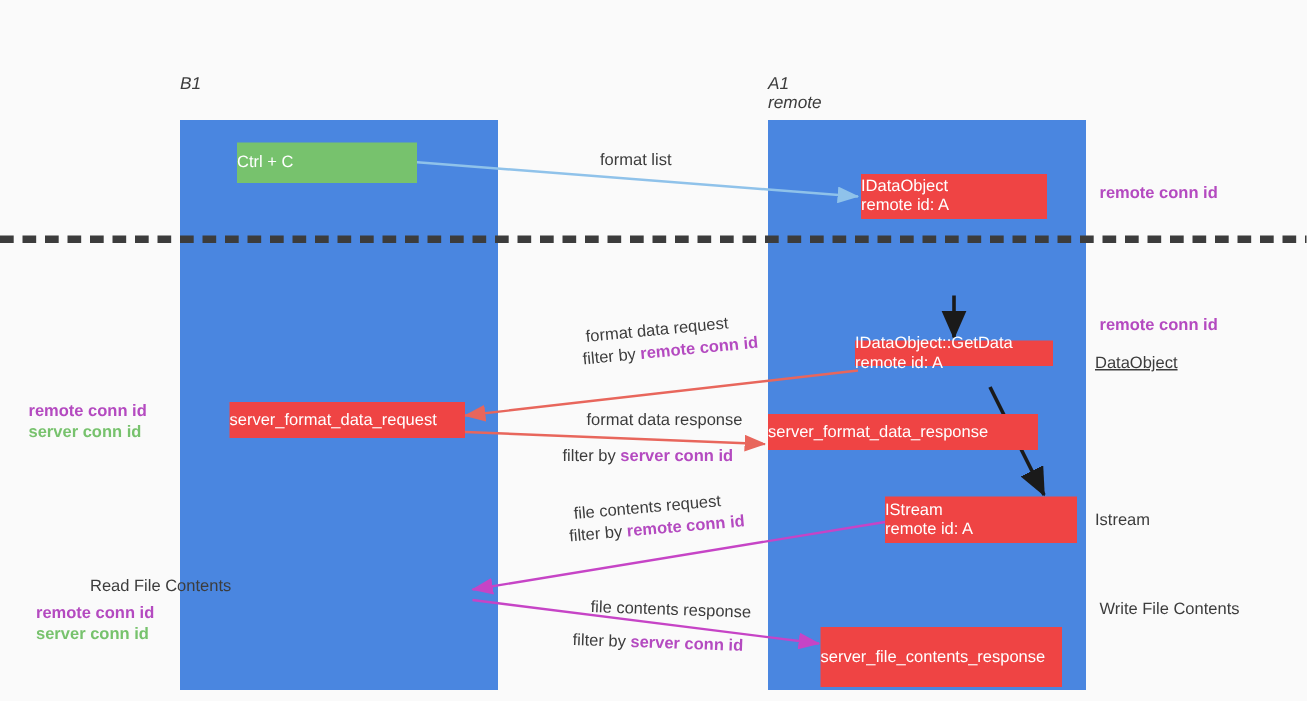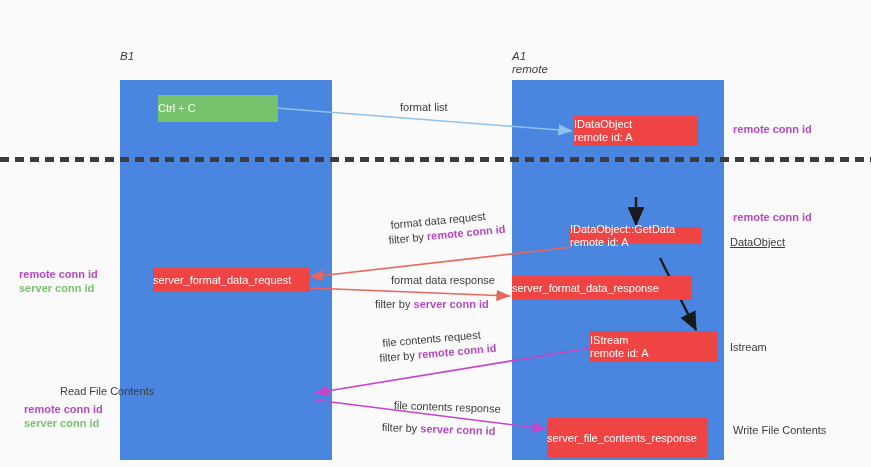--- a/index.html
+++ b/index.html
@@ -141,21 +141,21 @@
     <span>filter by </span><span class="purple">server conn id</span>
   </div>
 
   <div class="abs txt purple" style="left:733px;top:123px;">remote conn id</div>
 
   <div class="abs txt purple" style="left:733px;top:211px;">remote conn id</div>
   <div class="abs txt" style="left:730px;top:236px;text-decoration:underline;">DataObject</div>
 
   <div class="abs txt" style="left:730px;top:341px;">Istream</div>
 
-  <div class="abs txt" style="left:733px;top:424px;">Write File Contents</div>
+  <div class="abs txt" style="left:733px;top:400px;">Write File Contents</div>
 
   <div class="abs txt purple" style="left:19px;top:268px;">remote conn id</div>
   <div class="abs txt green-t" style="left:19px;top:282px;">server conn id</div>
 
   <div class="abs txt" style="left:24px;top:385px;margin-left:36px;">Read File Contents</div>
   <div class="abs txt purple" style="left:24px;top:403px;">remote conn id</div>
   <div class="abs txt green-t" style="left:24px;top:417px;">server conn id</div>
 
 </div>
 

